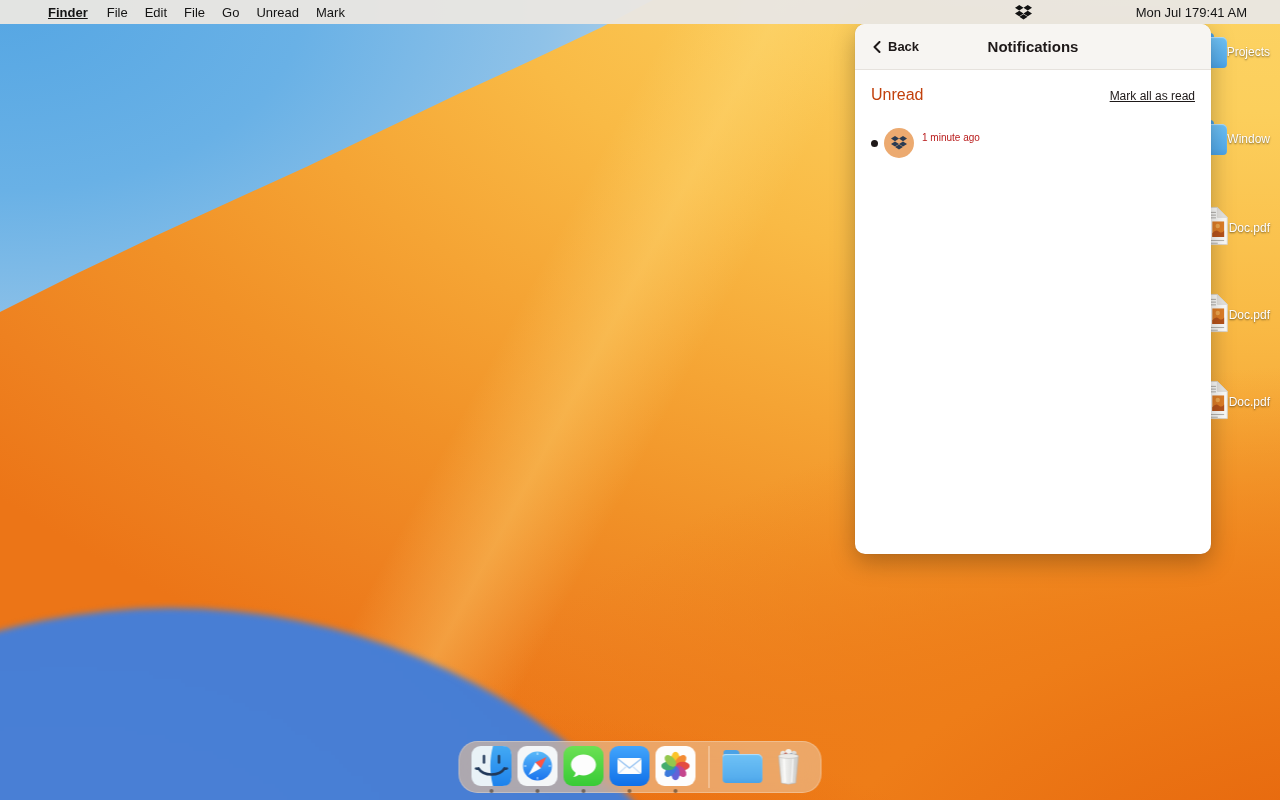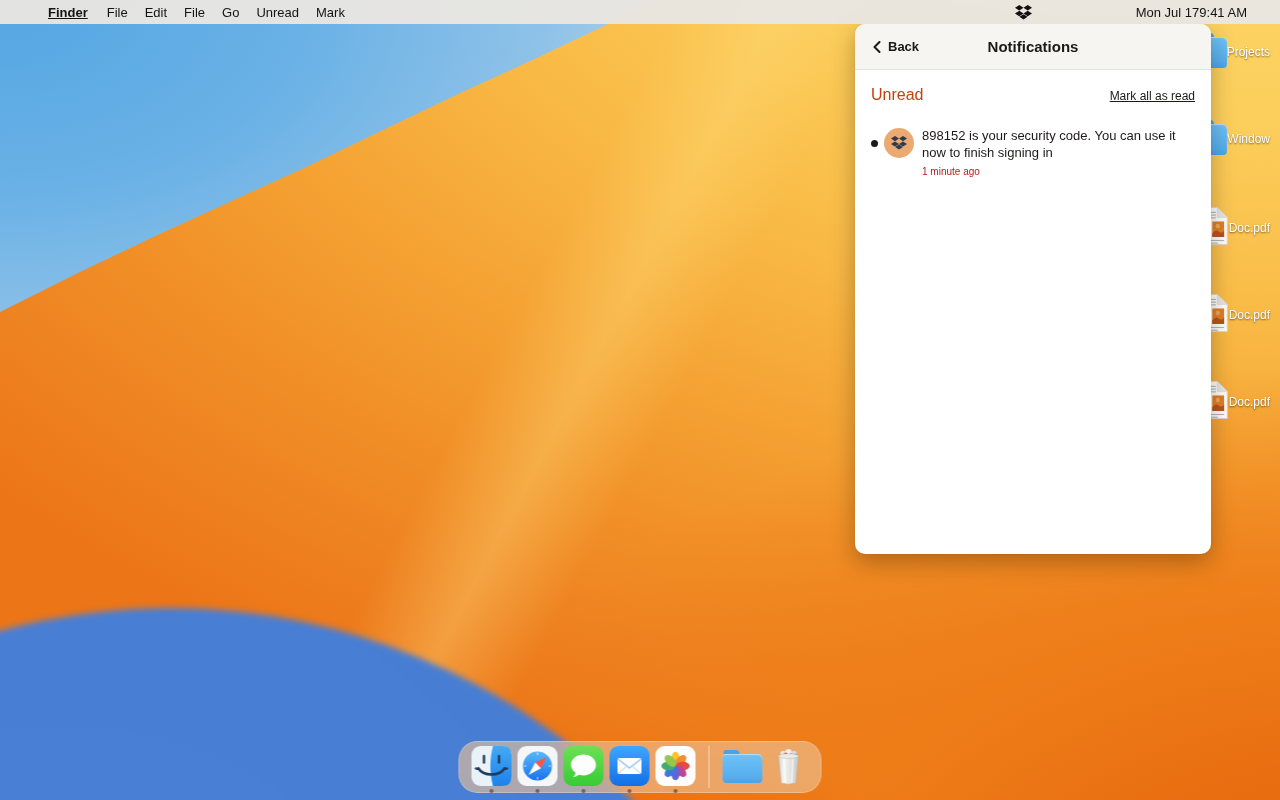--- a/index.html
+++ b/index.html
@@ -222,21 +222,20 @@
       <span class="mark-all">Mark all as read</span>
     </div>
     <div class="notif">
       <span class="bullet"></span>
       <span class="avatar">
         <svg viewBox="0 0 24 21" width="16" height="14" fill="#2a3b52">
           <path d="M6 0 L0 3.9 L6 7.8 L12 3.9 Z M18 0 L12 3.9 L18 7.8 L24 3.9 Z M6 8.1 L0 12 L6 15.9 L12 12 Z M18 8.1 L12 12 L18 15.9 L24 12 Z M6.2 16.4 L12 20.3 L17.8 16.4 L12 12.8 Z"></path>
         </svg>
       </span>
       <div class="txt">
-        <div class="msg">898152 is your security code. You can use it now to finish signing in</div>
         <div class="ago">1 minute ago</div>
       </div>
     </div>
   </div>
 </div>
 
 <div class="dock">
   <div class="tile running">
     <svg viewBox="0 0 40 40" width="40" height="40">
       <defs>

